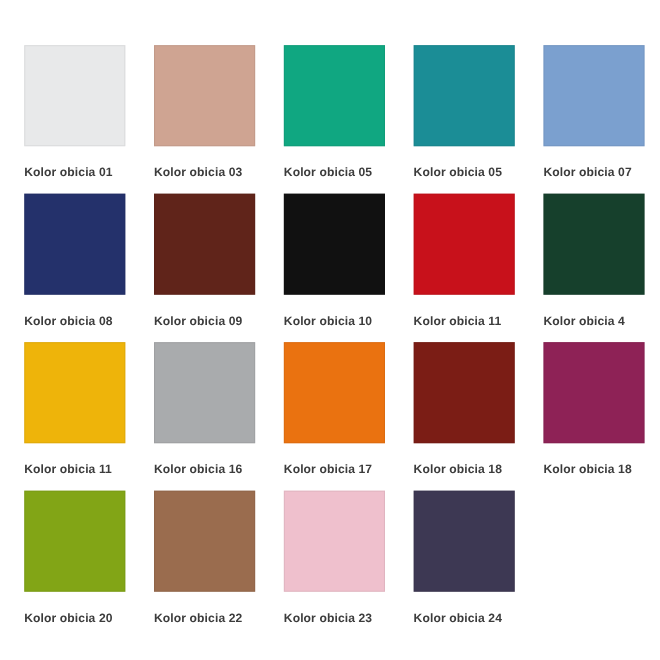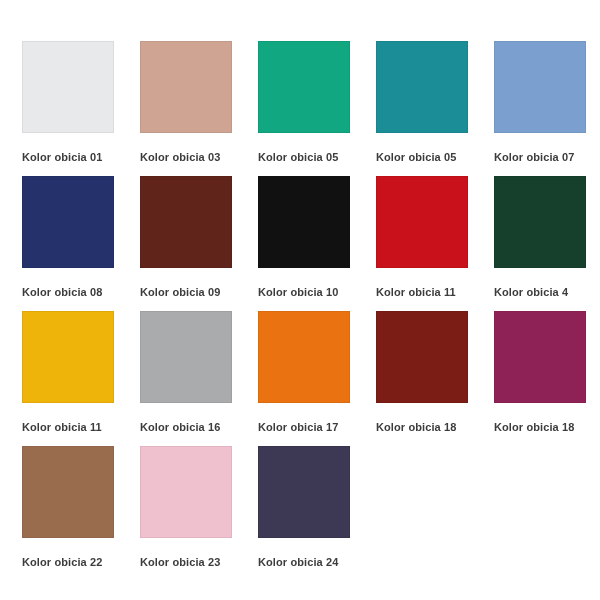--- a/index.html
+++ b/index.html
@@ -109,20 +109,24 @@
     </div>
     <div class="swatch-cell">
       <div class="swatch-chip" style="background: rgb(123, 29, 21);"></div>
       <div class="swatch-label">Kolor obicia 18</div>
     </div>
     <div class="swatch-cell">
       <div class="swatch-chip" style="background: rgb(142, 34, 86);"></div>
       <div class="swatch-label">Kolor obicia 18</div>
     </div>
     <div class="swatch-cell">
+      <div class="swatch-chip" style="background: rgb(130, 165, 22);"></div>
+      <div class="swatch-label">Kolor obicia 20</div>
+    </div>
+    <div class="swatch-cell">
       <div class="swatch-chip" style="background: rgb(154, 108, 78);"></div>
       <div class="swatch-label">Kolor obicia 22</div>
     </div>
     <div class="swatch-cell">
       <div class="swatch-chip" style="background: rgb(239, 192, 205);"></div>
       <div class="swatch-label">Kolor obicia 23</div>
     </div>
     <div class="swatch-cell">
       <div class="swatch-chip" style="background: rgb(61, 56, 83);"></div>
       <div class="swatch-label">Kolor obicia 24</div>

